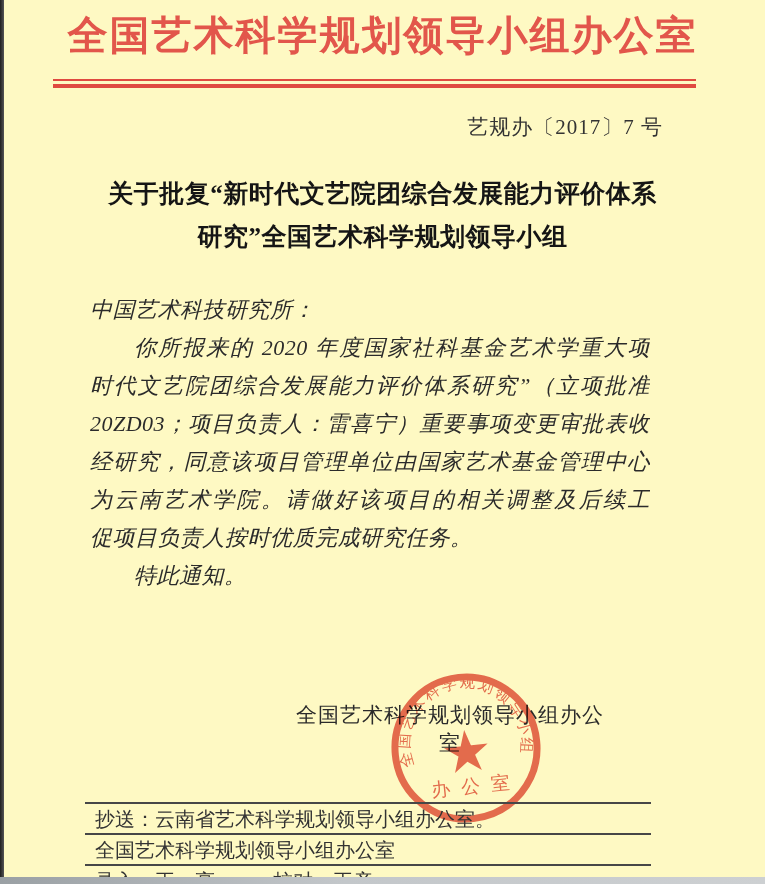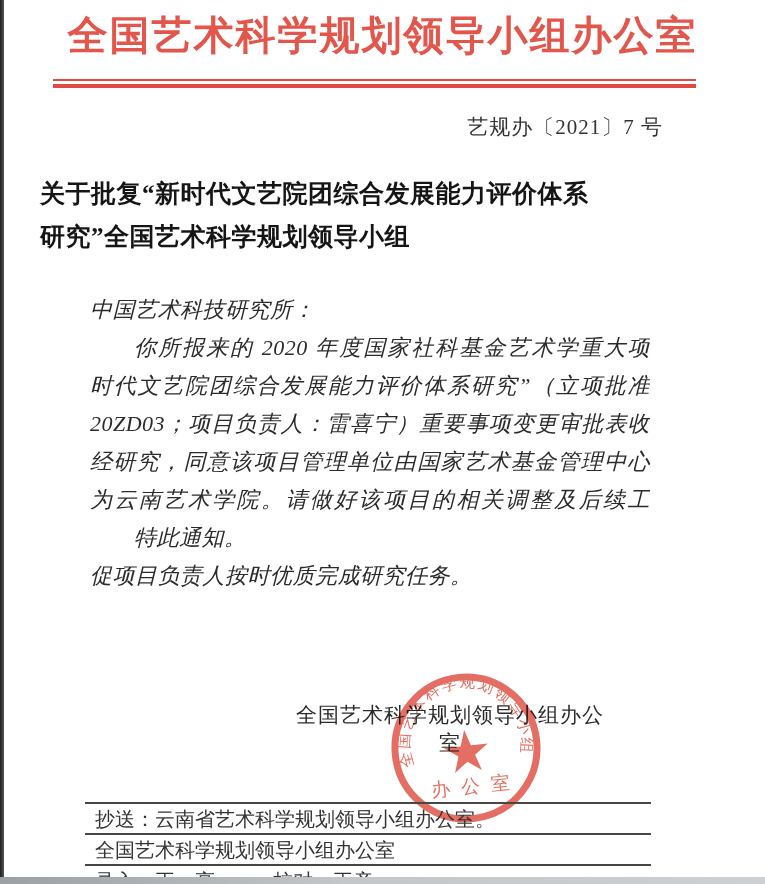--- a/index.html
+++ b/index.html
@@ -1,20 +1,20 @@
 <!DOCTYPE html>
 <html style="--header-red: #e2564b; --rule-red: #e04a40; --seal-red: #dd4a3b; --text: #2f2f2f;"><head>
 <meta charset="utf-8">
 <style>
   html,body{margin:0;padding:0;background:#e9e9e9;}
   .page{
     position:relative;
     width:765px;height:884px;
     margin:0 auto;
-    background:#ffffff;
+    background:#fef9c3;
     overflow:hidden;
     font-family:"Liberation Serif","DejaVu Serif",serif;
     color:var(--text,#2f2f2f);
   }
   .scan-edge-left{
     position:absolute;left:0;top:0;width:4px;height:884px;
     background:linear-gradient(to right,#1f1f1f,#555);
   }
   .scan-edge-bottom{
     position:absolute;left:0;bottom:0;width:765px;height:7px;
@@ -30,21 +30,21 @@
   .red-rule{position:absolute;top:79px;left:53px;width:643px;}
   .red-rule .thin{height:2px;background:var(--rule-red,#e04a40);}
   .red-rule .gap{height:3px;}
   .red-rule .thick{height:4px;background:var(--rule-red,#e04a40);}
   .doc-number{
     position:absolute;top:113px;left:395px;width:340px;
     text-align:center;font-size:21px;letter-spacing:1px;color:#333;
   }
   .doc-title{
     position:absolute;top:172px;left:40px;width:685px;
-    font-size:25px;font-weight:700;
+    text-align:center;font-size:25px;font-weight:700;
     line-height:43px;color:#151515;letter-spacing:0.5px;
   }
   .body-block{
     position:absolute;top:291px;left:90px;width:560px;
     font-size:22px;line-height:38px;letter-spacing:0.5px;color:#2b2b2b;
   }
   .body-line{height:38px;white-space:nowrap;font-style:italic;}
   .body-line.j{text-align:justify;text-align-last:justify;white-space:normal;overflow:hidden;}
   .body-line.indent{text-indent:2em;}
   .signature{
@@ -80,36 +80,36 @@
   <div class="scan-edge-left"></div>
 
   <div class="letterhead">全国艺术科学规划领导小组办公室</div>
 
   <div class="red-rule">
     <div class="thin"></div>
     <div class="gap"></div>
     <div class="thick"></div>
   </div>
 
-  <div class="doc-number">艺规办〔2021〕7 号</div>
+  <div class="doc-number">艺规办〔2017〕7 号</div>
 
   <div class="doc-title">
     <div>关于批复“新时代文艺院团综合发展能力评价体系</div>
     <div>研究”全国艺术科学规划领导小组</div>
   </div>
 
   <div class="body-block">
     <div class="body-line">中国艺术科技研究所：</div>
     <div class="body-line j indent">你所报来的 2020 年度国家社科基金艺术学重大项目“新</div>
     <div class="body-line j">时代文艺院团综合发展能力评价体系研究”（立项批准号：</div>
     <div class="body-line j">20ZD03；项目负责人：雷喜宁）重要事项变更审批表收悉。</div>
     <div class="body-line j">经研究，同意该项目管理单位由国家艺术基金管理中心变更</div>
     <div class="body-line j">为云南艺术学院。请做好该项目的相关调整及后续工作，督</div>
+    <div class="body-line">促项目负责人按时优质完成研究任务。</div>
     <div class="body-line indent">特此通知。</div>
-    <div class="body-line">促项目负责人按时优质完成研究任务。</div>
   </div>
 
   <div class="signature">
     <div class="sig-org">全国艺术科学规划领导小组办公室</div>
   </div>
 
   <svg class="seal" viewBox="0 0 160 160" aria-hidden="true">
     <g transform="rotate(-6 80 80)">
       <circle class="seal-ring" cx="80" cy="80" r="71"></circle>
       <polygon class="seal-star" points="80,62 93.5,103.6 58.1,77.9 101.9,77.9 66.5,103.6"></polygon>

